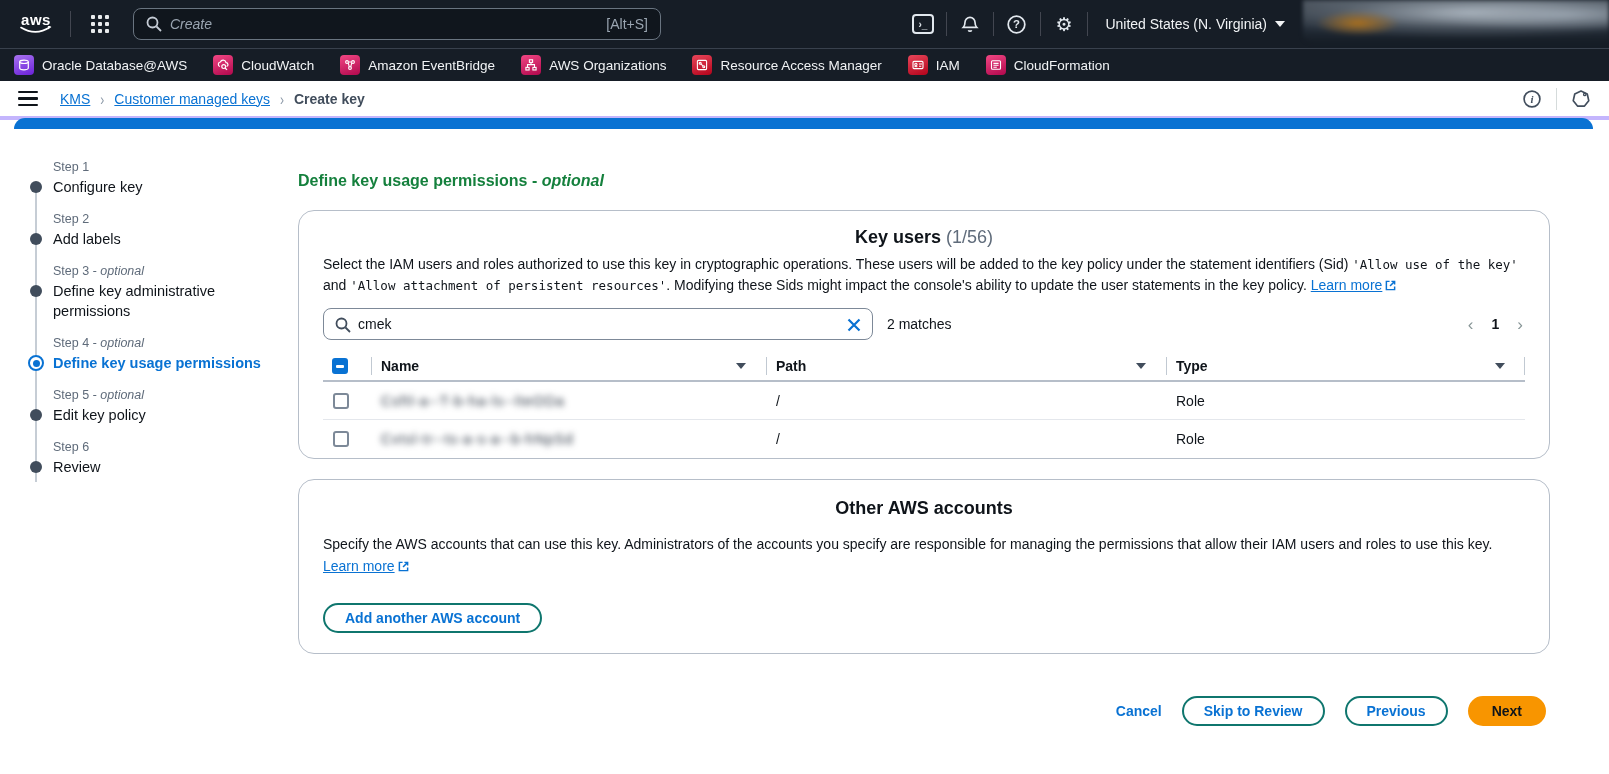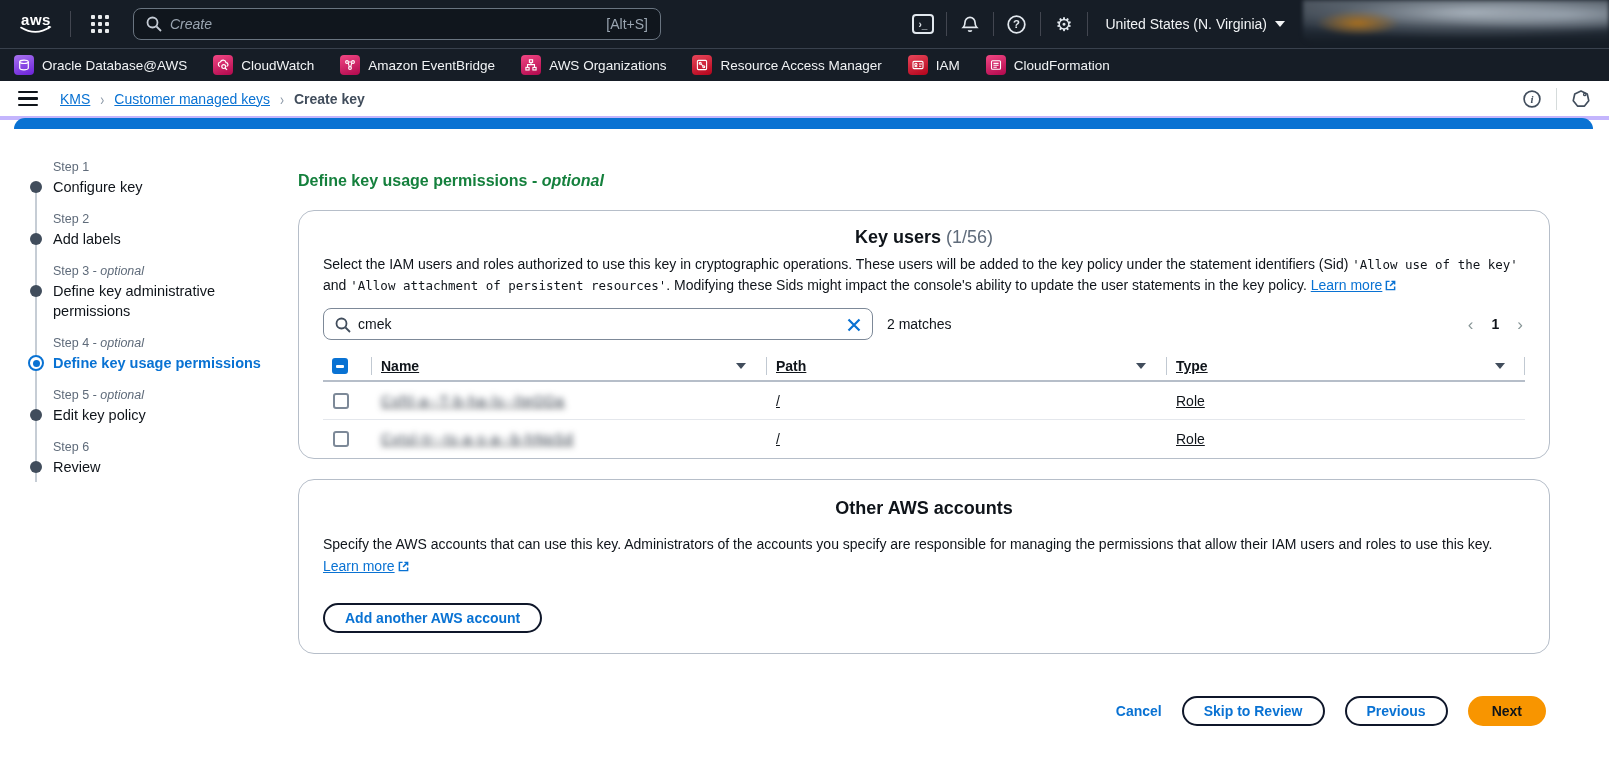--- a/index.html
+++ b/index.html
@@ -108,21 +108,21 @@
   .tbl-search input {
     border:none; outline:none; width:100%; font-size:14px; color:#0f141a; font-family:inherit; background:transparent;
   }
   .tbl-search .mag { position:absolute; left:11px; top:8px; }
   .tbl-search .clear { position:absolute; right:10px; top:8px; cursor:pointer; }
   .match-count { margin-left:14px; color:#0f141a; }
   .pagination { position:absolute; right:2px; display:flex; align-items:center; gap:18px; font-size:14px; }
   .pg-arrow { color:#879596; font-size:17px; cursor:pointer; line-height:1; }
   .pg-num { font-weight:bold; color:#0f141a; cursor:pointer; }
   
-  .utable { margin-top:12px; width:100%;text-decoration:underline; }
+  .utable { margin-top:12px; width:100%; }
   .trow { display:grid; grid-template-columns:48px 395px 400px 1fr; align-items:center; }
   .thead { height:30px; border-bottom:2px solid #b6bec9; font-weight:bold; }
   .tbody-row { height:38px; border-bottom:1px solid #e4e7ec; }
   .tbody-row:last-child { border-bottom:none; }
   .tcell { display:flex; align-items:center; height:100%; padding:0 10px; position:relative; }
   .thead .tcell.cbcell { justify-content:flex-start; padding-left:9px; }
   .thead .tcell:not(.cbcell)::before {
     content:""; width:1px; height:18px; background:#c1c9d2; position:absolute; left:0; top:5px;
   }
   .thead .tcell:last-child::after {
@@ -132,21 +132,21 @@
   .cb { width:16px; height:16px; border:2px solid #7d8998; border-radius:3px; background:#fff; cursor:pointer; flex:none; }
   .cb.ind { background:#0972d3; border-color:#0972d3; position:relative; }
   .cb.ind::after { content:""; position:absolute; left:2px; top:5px; width:8px; height:2.5px; background:#fff; border-radius:1px; }
   .blurred { filter:blur(3px); color:#2a3442; letter-spacing:1px; user-select:none; }
   
   .card2-pad { padding:18px 24px 20px 24px; }
   .btn {
     display:inline-flex; align-items:center; justify-content:center; border-radius:20px;
     font-weight:bold; font-size:14px; cursor:pointer; font-family:inherit;
   }
-  .btn-outline { border:2px solid #0f172a; color:#0972d3; background:#fff; padding:5px 20px; }
+  .btn-outline { border:2px solid #0f766e; color:#0972d3; background:#fff; padding:5px 20px; }
   .btn-primary { border:2px solid #f89500; background:#f89500; color:#0f141a; padding:5px 22px; }
   .btn-link { color:#0972d3; font-weight:bold; cursor:pointer; padding:5px 0; }
   .add-btn-wrap { margin-top:26px; }
   
   .footer { margin-top:42px; display:flex; justify-content:flex-end; align-items:center; gap:20px; padding-right:4px; }
 </style>
 </head>
 <body>
 
 <div class="topnav">

